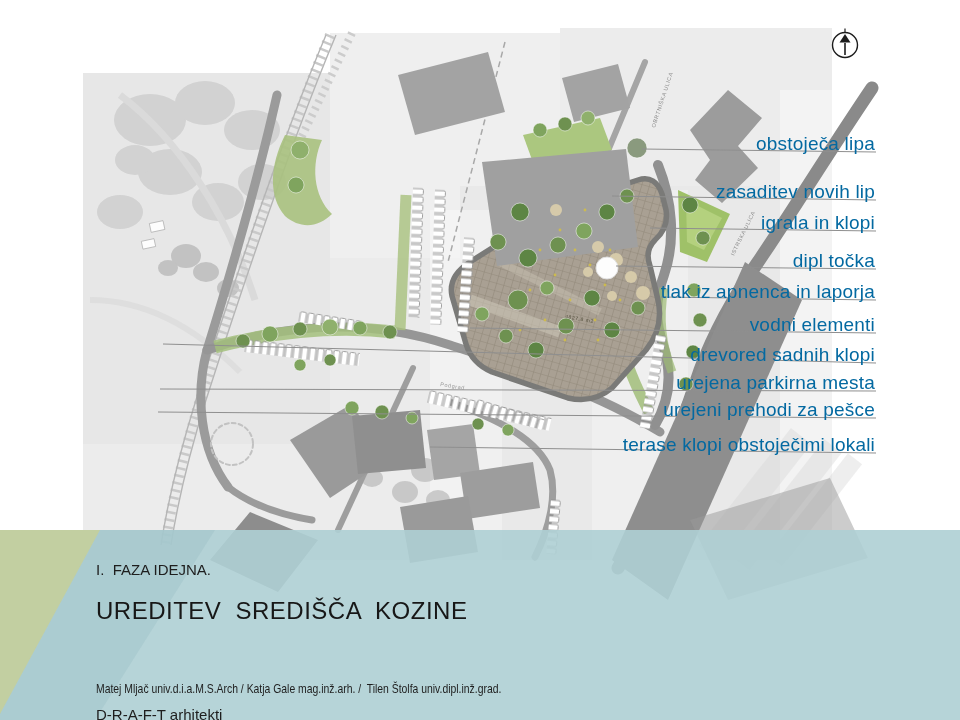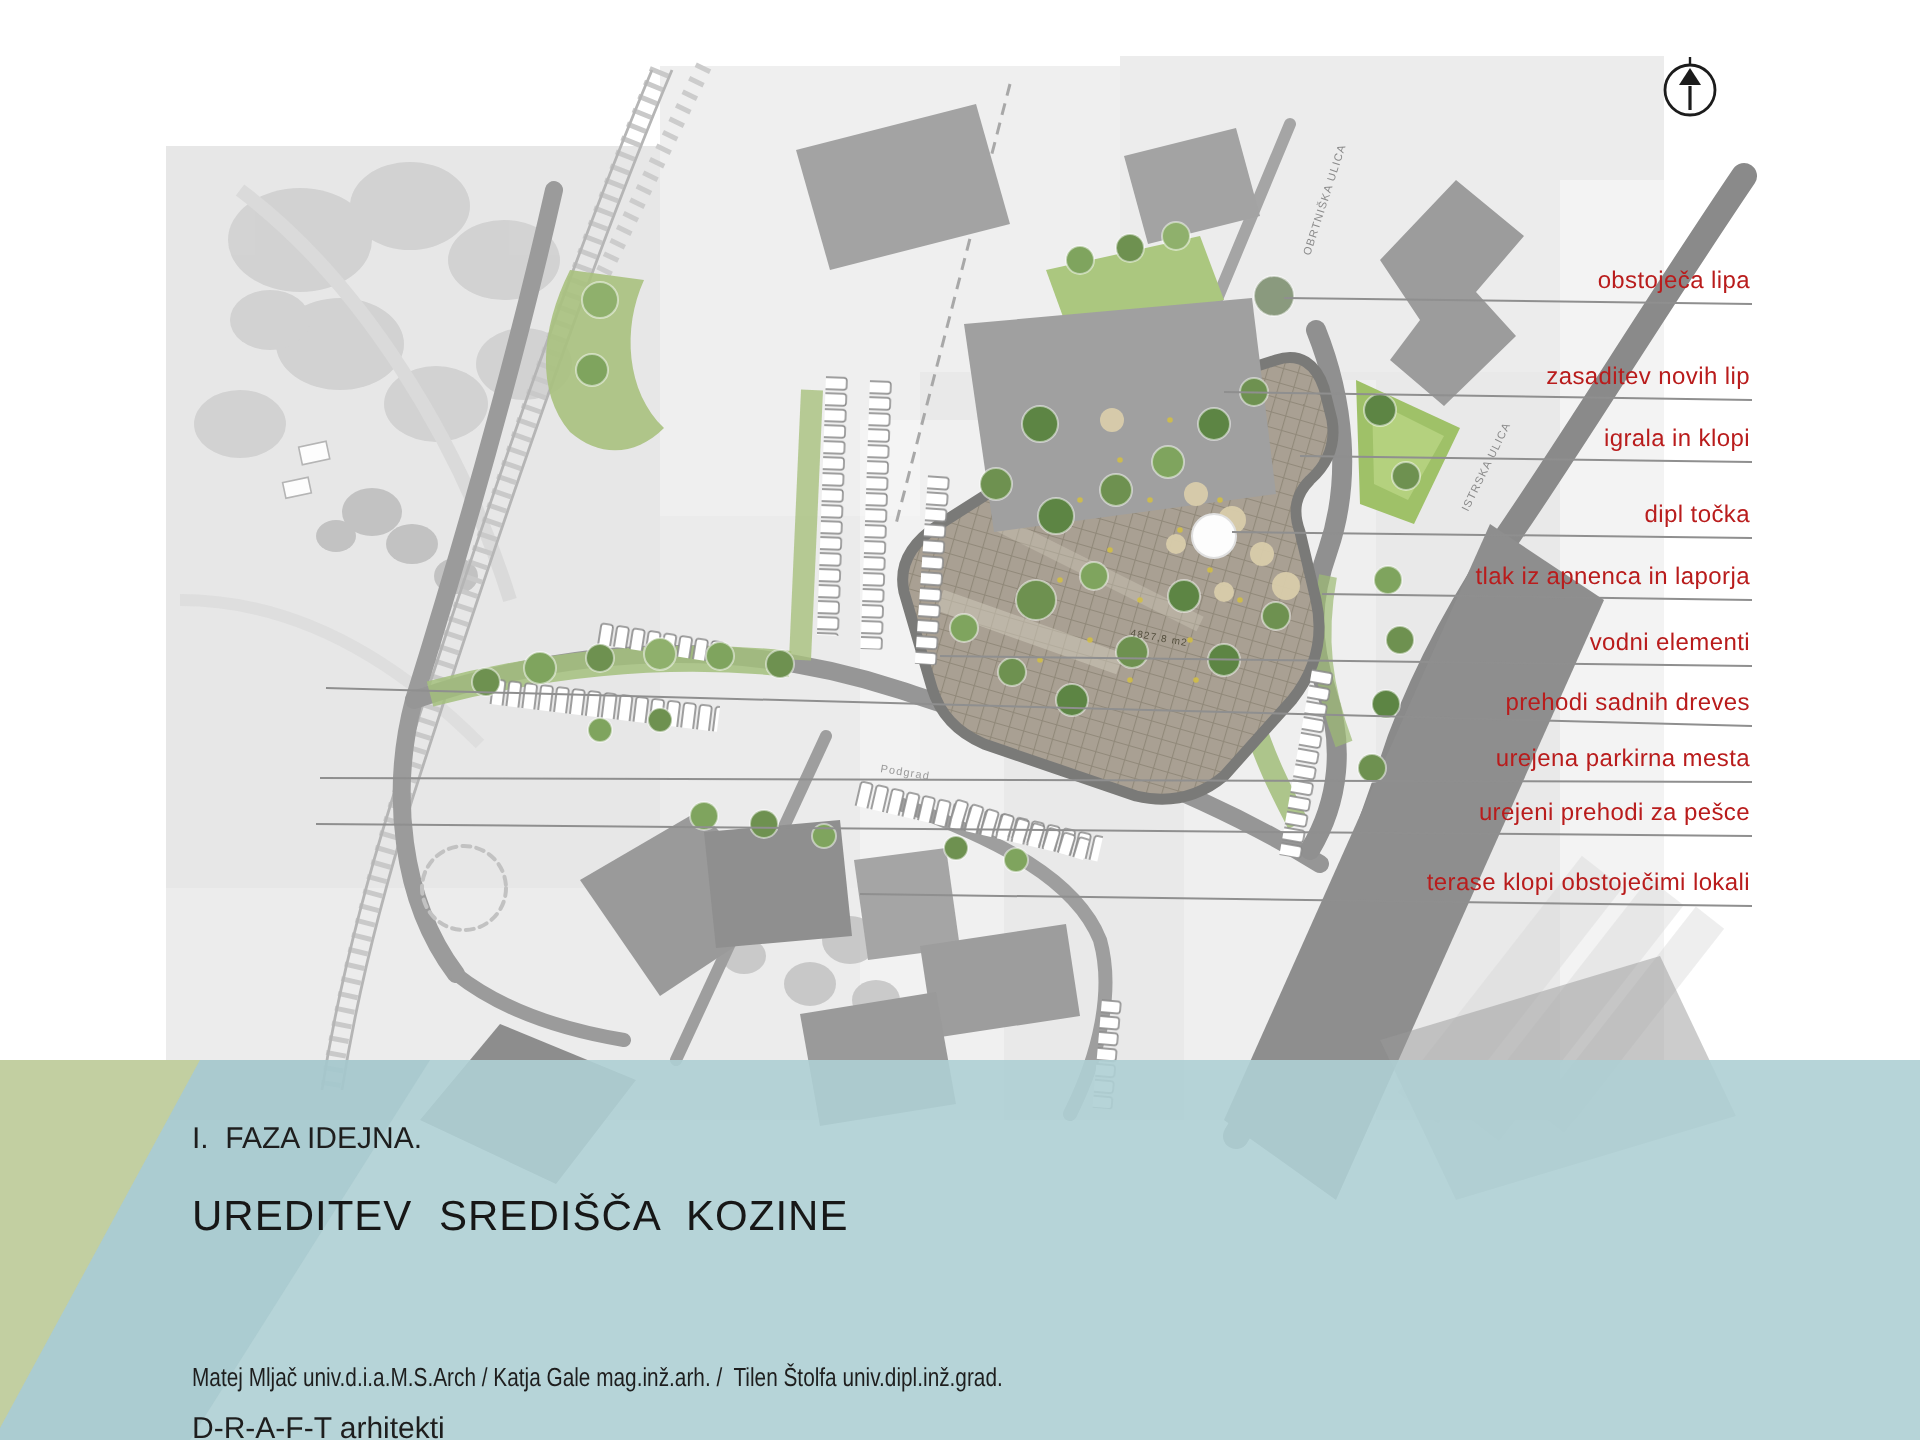--- a/index.html
+++ b/index.html
@@ -1,24 +1,24 @@
 <!DOCTYPE html>
 <html><head>
 <meta charset="utf-8">
 <style>
   html,body{margin:0;padding:0;background:#fff;}
   .stage{position:relative;width:960px;height:720px;overflow:hidden;background:#ffffff;
          font-family:"Liberation Sans","DejaVu Sans",sans-serif;}
   .stage svg{position:absolute;left:0;top:0;}
-  .legend-label{position:absolute;right:85px;font-size:12px;color:#b91c1c;
+  .legend-label{position:absolute;right:85px;font-size:19px;color:#0369a1;
                 letter-spacing:.2px;white-space:pre;}
   .footer-text{position:absolute;left:96px;color:#1e1e1e;white-space:pre;}
   .f-phase{top:561px;font-size:15px;}
   .f-invest{top:579px;font-size:15px;}
-  .f-title{top:597px;font-size:21px;letter-spacing:.5px;word-spacing:7px;color:#171717;}
+  .f-title{top:597px;font-size:24px;letter-spacing:.5px;word-spacing:7px;color:#171717;}
   .f-subtitle{top:631px;font-size:13px;letter-spacing:4.2px;word-spacing:7px;color:#222;}
   .f-studio{top:662px;font-size:15px;margin-top:44px;}
   .f-authors{top:681px;font-size:13px;transform:scaleX(.8);transform-origin:left top;}
 </style>
 </head>
 <body>
 
 <div class="stage">
 
 <svg width="960" height="720" viewBox="0 0 960 720">
@@ -272,21 +272,21 @@
     <line x1="0" y1="-12.5" x2="0" y2="-16.5" stroke="#1c1c1c" stroke-width="1.2"></line>
   </g>
 </svg>
 
 <div class="legend-label" style="top:133px">obstoječa lipa</div>
 <div class="legend-label" style="top:181px">zasaditev novih lip</div>
 <div class="legend-label" style="top:212px">igrala in klopi</div>
 <div class="legend-label" style="top:250px">dipl točka</div>
 <div class="legend-label" style="top:281px">tlak iz apnenca in laporja</div>
 <div class="legend-label" style="top:314px">vodni elementi</div>
-<div class="legend-label" style="top:344px">prehodi sadnih dreves</div>
+<div class="legend-label" style="top:344px">drevored sadnih klopi</div>
 <div class="legend-label" style="top:372px">urejena parkirna mesta</div>
 <div class="legend-label" style="top:399px">urejeni prehodi za pešce</div>
 <div class="legend-label" style="top:434px">terase klopi obstoječimi lokali</div>
 
 <div class="footer-text f-phase">I.  FAZA IDEJNA.</div>
 <div class="footer-text f-title">UREDITEV SREDIŠČA KOZINE</div>
 <div class="footer-text f-studio">D-R-A-F-T arhitekti</div>
 <div class="footer-text f-authors">Matej Mljač univ.d.i.a.M.S.Arch / Katja Gale mag.inž.arh. /  Tilen Štolfa univ.dipl.inž.grad.</div>
 
 </div>

